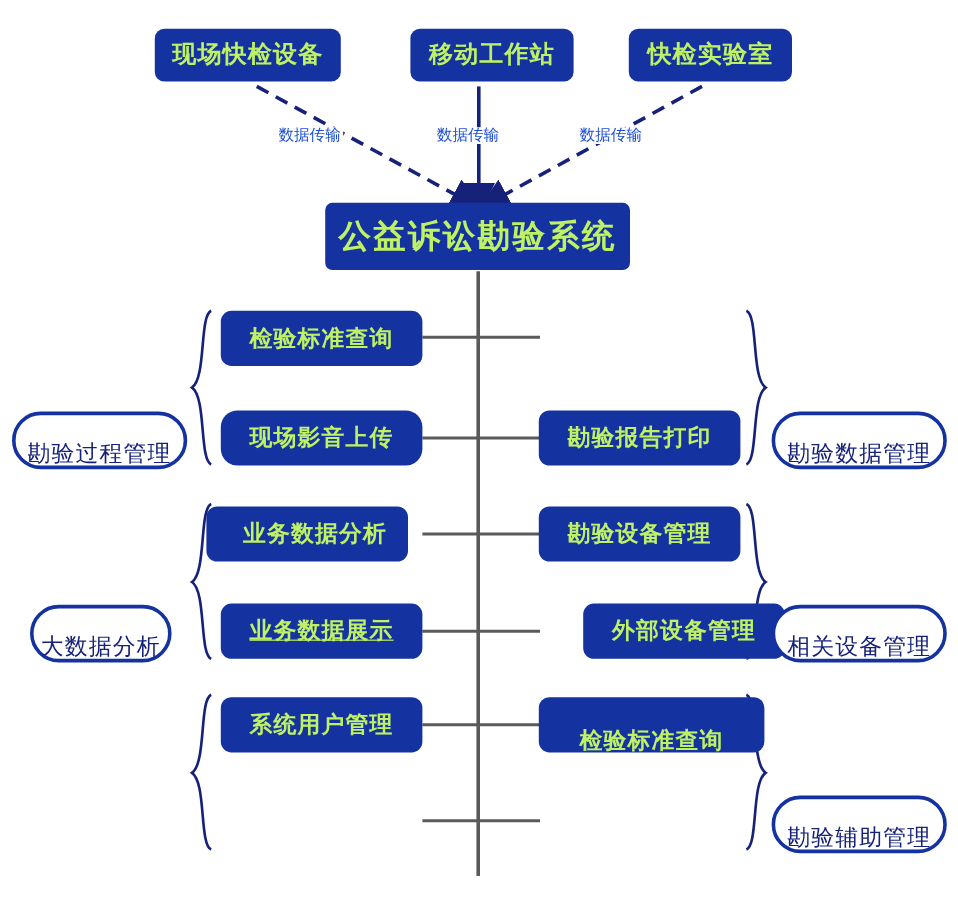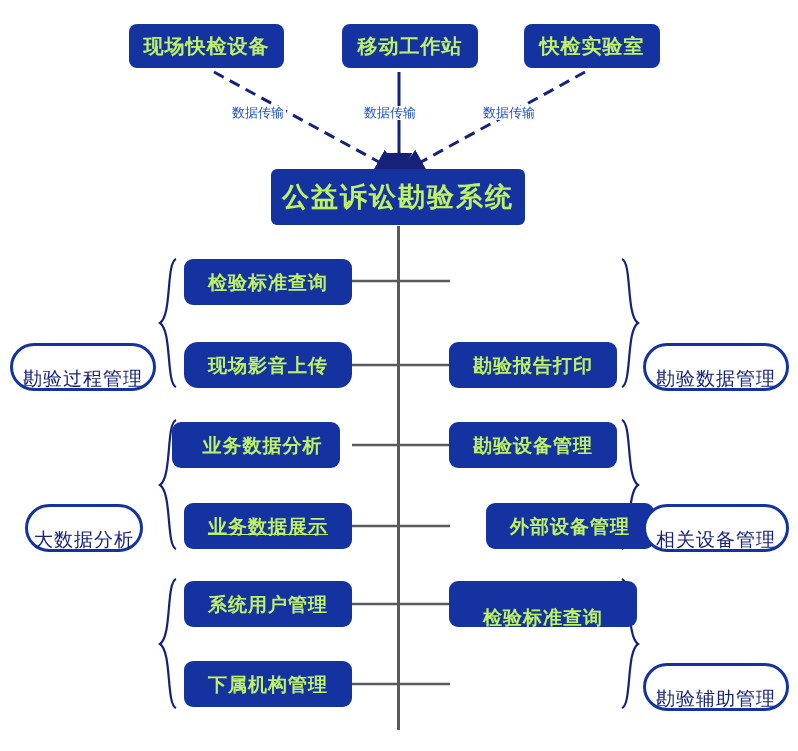--- a/index.html
+++ b/index.html
@@ -184,23 +184,20 @@
   <div class="node leaf" style="left:449px; top:503px; width:168px;margin-left:37px;">
     <span>外部设备管理</span>
   </div>
   <div class="pill" style="left:643px; top:464px; width:146px;">
     <span>相关设备管理</span>
   </div>
 
   <div class="node leaf" style="left:184px; top:581px; width:168px;">
     <span>系统用户管理</span>
   </div>
-  <div class="node leaf" style="left:184px; top:661px; width:168px;">
-    <span>下属机构管理</span>
-  </div>
   <div class="node leaf" style="left:449px; top:581px; width:188px;align-items:flex-end;">
     <span>检验标准查询</span>
   </div>
   <div class="pill" style="left:643px; top:623px; width:146px;">
     <span>勘验辅助管理</span>
   </div>
 
 </div>
 
 </body></html>

